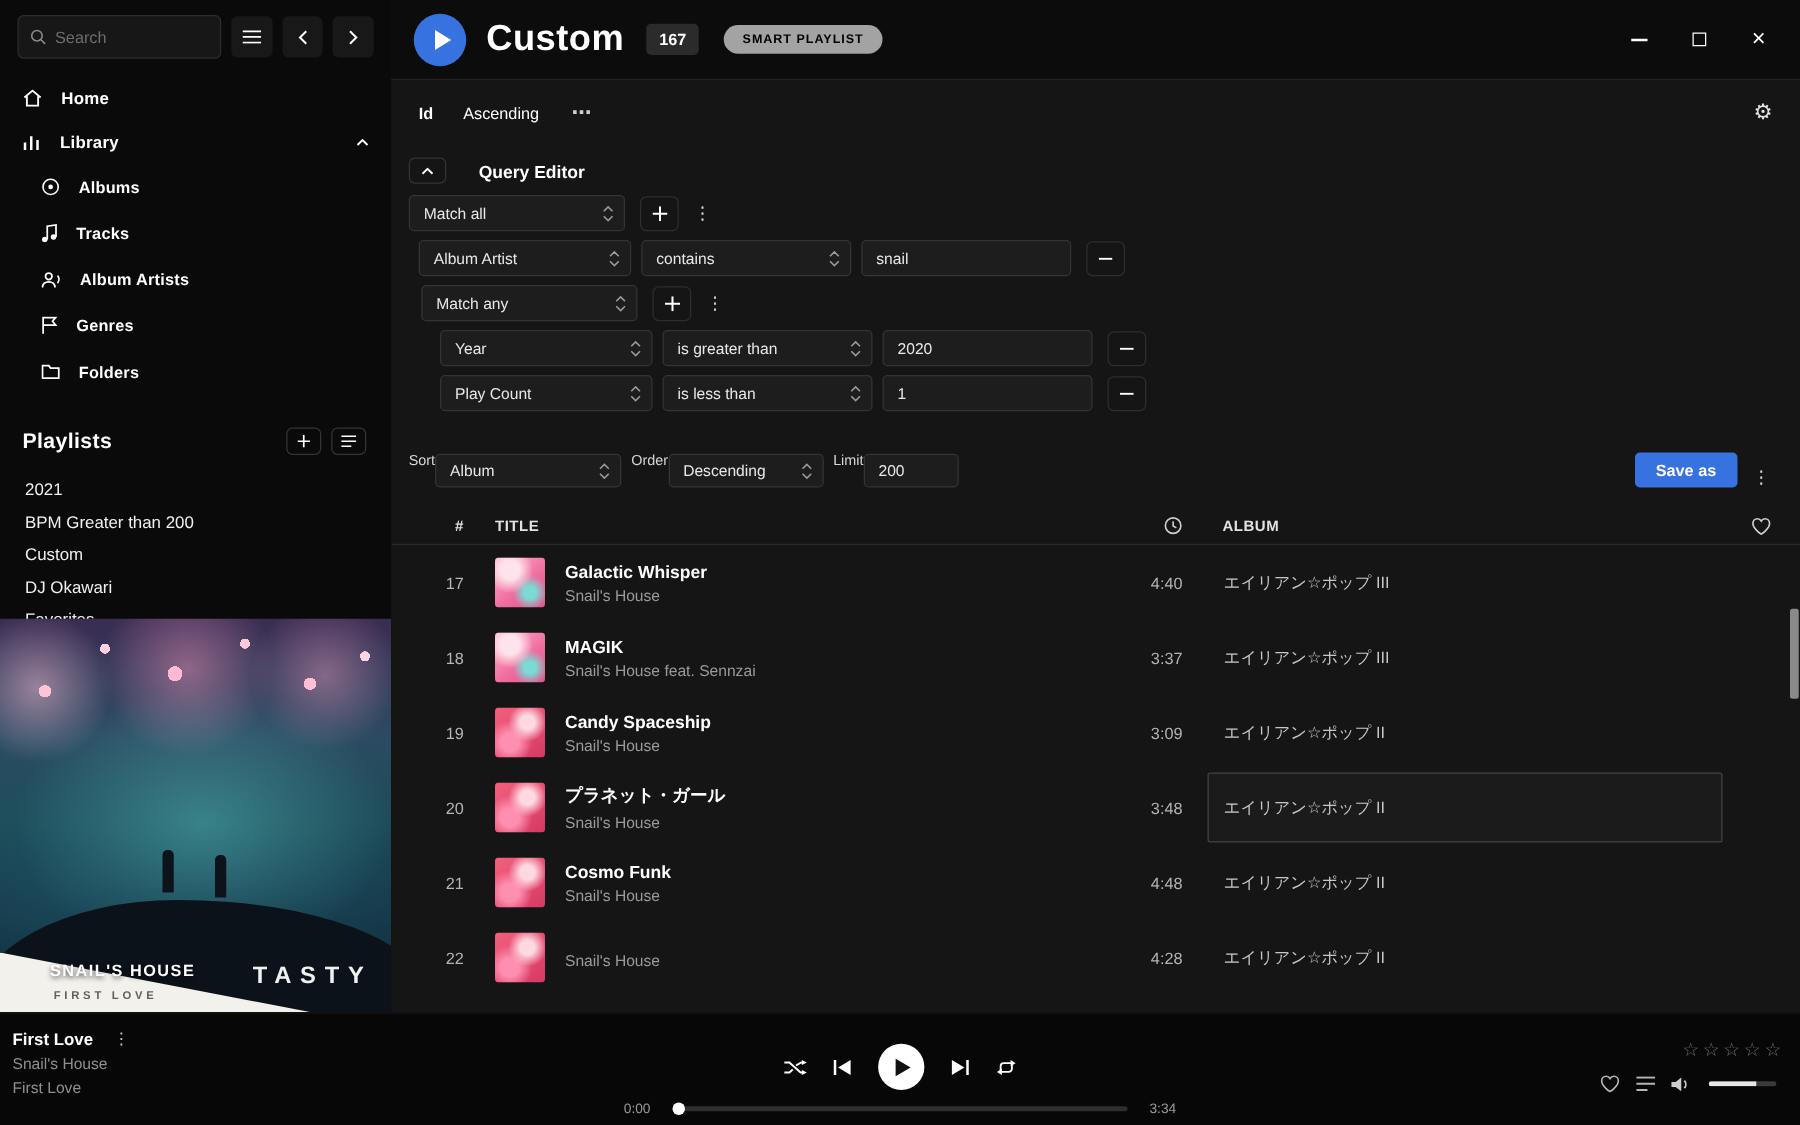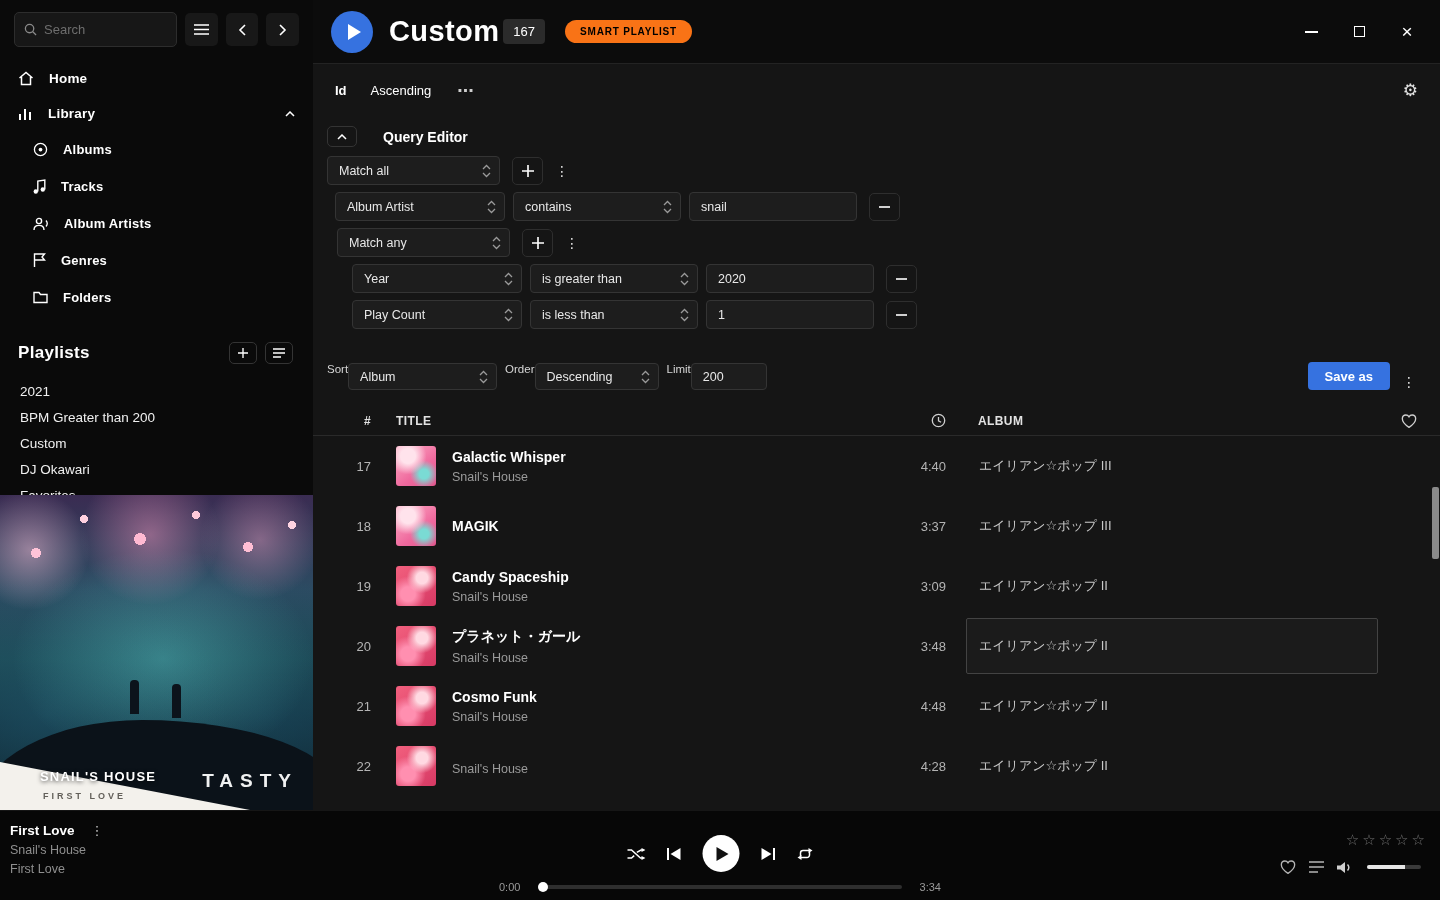--- a/index.html
+++ b/index.html
@@ -52,22 +52,22 @@
   .art-artist { position:absolute; left:40px; bottom:26px; font-size:13px; font-weight:800; letter-spacing:1.2px; color:#fff; text-shadow:0 1px 4px rgba(0,0,0,.7); }
   .art-title { position:absolute; left:43px; bottom:9px; font-size:9px; letter-spacing:3px; color:#63605a; font-weight:700; }
   .art-label { position:absolute; right:15px; bottom:18px; font-size:19px; letter-spacing:7px; color:rgba(255,255,255,.94); font-weight:600; }
 
   
   .main { flex:1; min-width:0; display:flex; flex-direction:column; background:#151515; position:relative; }
   .page-header { height:64px; flex:0 0 64px; display:flex; align-items:center; padding:0 14px 0 18px; background:#0c0c0c; border-bottom:1px solid #232323; }
   .big-play { width:42px; height:42px; border-radius:50%; background:#3672e0; border:0; display:flex; align-items:center; justify-content:center; }
   .big-play .tri { width:0; height:0; border-left:13px solid #fff; border-top:8px solid transparent; border-bottom:8px solid transparent; margin-left:4px; }
   .page-title { font-size:29px; font-weight:800; letter-spacing:.4px; margin-left:16px; }
-  .count-badge { margin-left:4px; background:#2b2b2b; color:#fff; font-size:13px; font-weight:400; padding:5px 10px; border-radius:4px; }
-  .smart-badge { margin-left:20px; background:#f97316; color:#000; font-size:10px; font-weight:800; letter-spacing:.8px; padding:6px 15px; border-radius:13px; }
+  .count-badge { margin-left:18px; background:#2b2b2b; color:#fff; font-size:13px; font-weight:700; padding:5px 10px; border-radius:4px; }
+  .smart-badge { margin-left:20px; background:#a3a3a3; color:#000; font-size:10px; font-weight:800; letter-spacing:.8px; padding:6px 15px; border-radius:13px; }
   .win-controls { margin-left:auto; display:flex; align-items:center; gap:30px; padding-right:10px; }
   .win-controls button { background:none; border:0; color:#fff; display:flex; align-items:center; justify-content:center; width:18px; height:18px; }
   .mini-glyph { width:13px; height:2px; background:#fff; display:block; }
   .max-glyph { width:11px; height:11px; border:1.5px solid #fff; display:block; }
   .close-glyph { font-size:19px; line-height:1; color:#fff; }
 
   .toolbar { height:52px; flex:0 0 52px; display:flex; align-items:center; padding:0 22px; }
   .toolbar .sortfield { font-size:13px; font-weight:700; cursor:pointer; }
   .toolbar .sortdir { font-size:13px; font-weight:400; margin-left:24px; cursor:pointer; }
   .toolbar .dots { margin-left:26px; color:#cfcfcf; font-size:16px; font-weight:700; cursor:pointer; }
@@ -522,20 +522,21 @@
           <div class="c-fav"></div>
         </div>
 
         <div class="track-row">
           <div class="c-num">18</div>
           <div class="c-art">
               <div class="art-thumb art-a"></div>
             </div>
           <div class="c-main">
             <div class="t-title">MAGIK</div>
+            <div class="t-artist">Snail's House feat. Sennzai</div>
           </div>
           <div class="c-dur">3:37</div>
           <div class="c-album">
               <div class="album-cell">エイリアン☆ポップ III</div>
             </div>
           <div class="c-fav"></div>
         </div>
 
         <div class="track-row">
           <div class="c-num">19</div>

